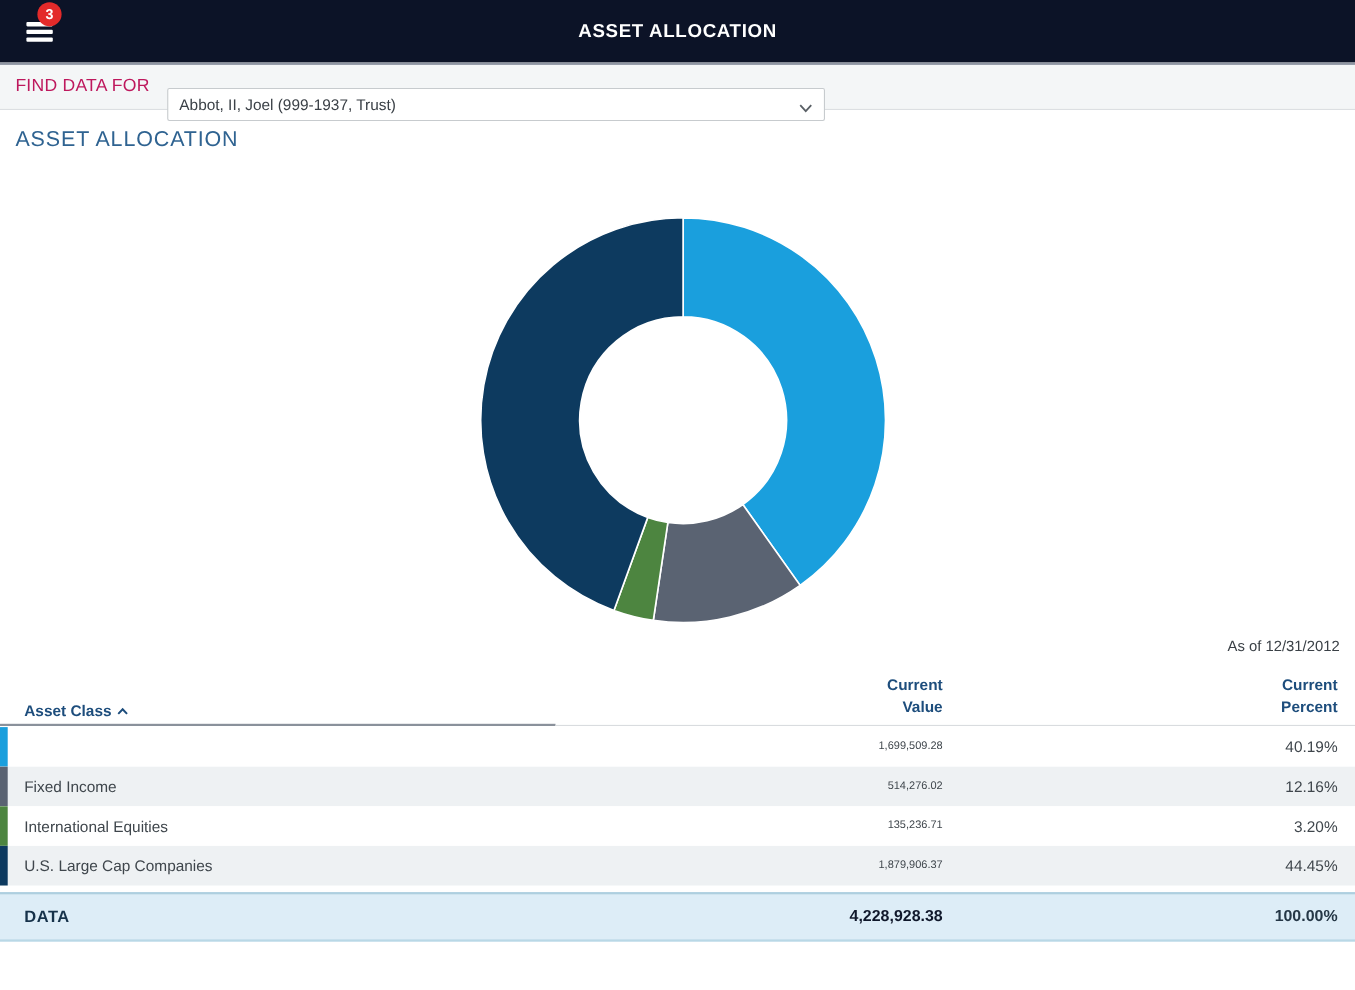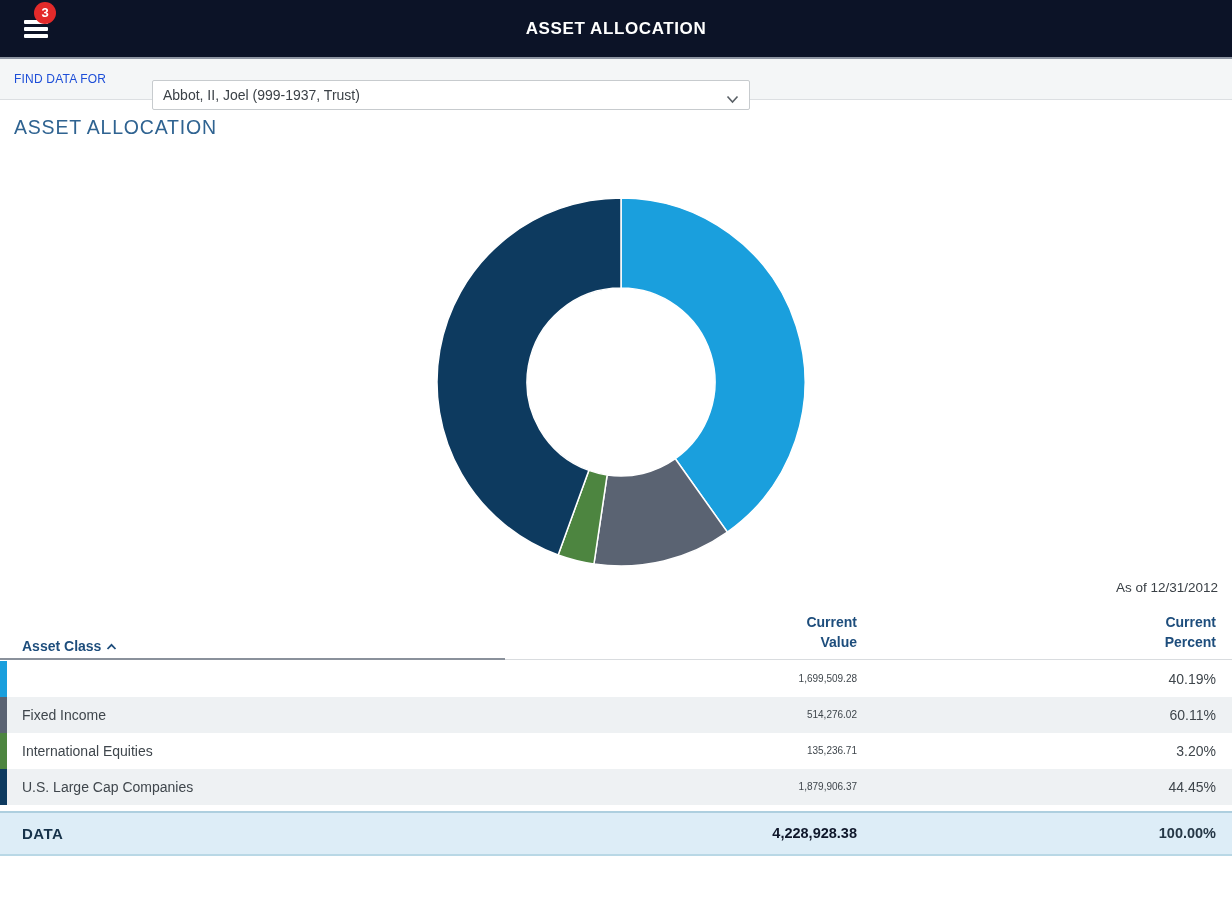--- a/index.html
+++ b/index.html
@@ -18,21 +18,21 @@
                    margin-bottom:3px; }
   .menu-btn .bar:last-child { margin-bottom:0; }
   .badge { position:absolute; top:-18px; left:10px; width:22px; height:22px; border-radius:50%;
            background:#e32a2a; color:#ffffff; font-size:13px; font-weight:bold; line-height:22px;
            text-align:center; }
 
   
   .findbar { position:absolute; top:57px; left:0; width:100%; height:43px; background:#f4f6f7;
              border-top:2px solid #8e95a2; border-bottom:1px solid #dcdfe2; }
   .find-label { position:absolute; left:14px; top:0; height:40px; line-height:40px;
-                color:#1d4ed8; font-size:12px; font-weight:500; letter-spacing:0.2px; }
+                color:#be185d; font-size:16px; font-weight:500; letter-spacing:0.2px; }
   .select { position:absolute; left:152px; top:5px; width:598px; height:30px; background:#ffffff;
             border:1px solid #c7cbce; border-radius:2px; cursor:pointer;margin-top:16px; }
   .select .sel-text { position:absolute; left:10px; top:0; height:28px; line-height:28px;
                       color:#3b4147; font-size:14px; white-space:nowrap; }
   .select .sel-chevron { position:absolute; right:10px; top:9px; }
 
   
   .page-heading { position:absolute; left:14px; top:116px; color:#2f6391; font-size:19.5px;
                   font-weight:400; letter-spacing:0.8px; }
   .donut-svg { position:absolute; left:435px; top:196px; width:372px; height:372px; }
@@ -129,21 +129,21 @@
   <div class="tbody">
       <div class="trow">
         <span class="marker" style="background: rgb(26, 159, 221);"></span>
         <span class="cell-value">1,699,509.28</span>
         <span class="cell-percent">40.19%</span>
       </div>
       <div class="trow alt">
         <span class="marker" style="background: rgb(90, 99, 114);"></span>
         <span class="cell-name">Fixed Income</span>
         <span class="cell-value">514,276.02</span>
-        <span class="cell-percent">60.11%</span>
+        <span class="cell-percent">12.16%</span>
       </div>
       <div class="trow">
         <span class="marker" style="background: rgb(77, 133, 64);"></span>
         <span class="cell-name">International Equities</span>
         <span class="cell-value">135,236.71</span>
         <span class="cell-percent">3.20%</span>
       </div>
       <div class="trow alt">
         <span class="marker" style="background: rgb(13, 58, 95);"></span>
         <span class="cell-name">U.S. Large Cap Companies</span>

